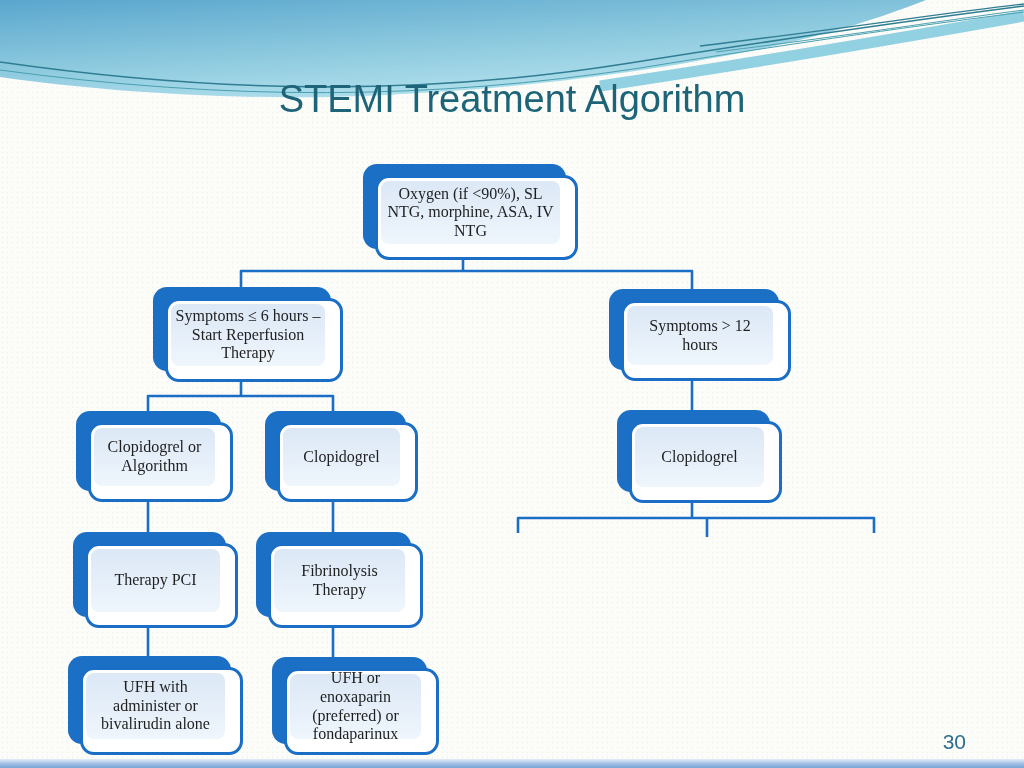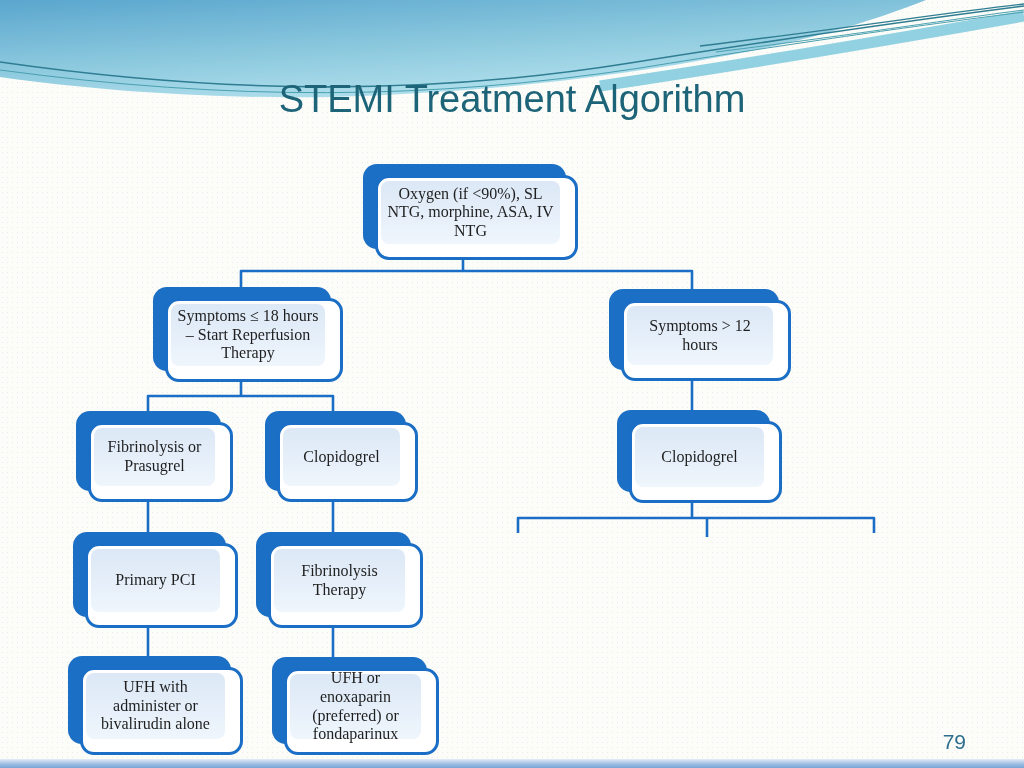--- a/index.html
+++ b/index.html
@@ -86,56 +86,56 @@
   <div class="node" style="left:375px;top:175px;width:203px;height:85px;">
     <div class="shadow"></div>
     <div class="box">
       <div class="fill">Oxygen (if &lt;90%), SL NTG, morphine, ASA, IV NTG</div>
     </div>
   </div>
 
   <div class="node" style="left:165px;top:298px;width:178px;height:84px;">
     <div class="shadow"></div>
     <div class="box">
-      <div class="fill">Symptoms ≤ 18 hours – Start Reperfusion Therapy</div>
+      <div class="fill">Symptoms ≤ 6 hours – Start Reperfusion Therapy</div>
     </div>
   </div>
 
   <div class="node" style="left:621px;top:300px;width:170px;height:81px;">
     <div class="shadow"></div>
     <div class="box">
       <div class="fill">Symptoms &gt; 12 hours</div>
     </div>
   </div>
 
   <div class="node" style="left:88px;top:422px;width:145px;height:80px;">
     <div class="shadow"></div>
     <div class="box">
-      <div class="fill">Fibrinolysis or Prasugrel</div>
+      <div class="fill">Clopidogrel or Algorithm</div>
     </div>
   </div>
 
   <div class="node" style="left:277px;top:422px;width:141px;height:80px;">
     <div class="shadow"></div>
     <div class="box">
       <div class="fill">Clopidogrel</div>
     </div>
   </div>
 
   <div class="node" style="left:629px;top:421px;width:153px;height:82px;">
     <div class="shadow"></div>
     <div class="box">
       <div class="fill">Clopidogrel</div>
     </div>
   </div>
 
   <div class="node" style="left:85px;top:543px;width:153px;height:85px;">
     <div class="shadow"></div>
     <div class="box">
-      <div class="fill">Primary PCI</div>
+      <div class="fill">Therapy PCI</div>
     </div>
   </div>
 
   <div class="node" style="left:268px;top:543px;width:155px;height:85px;">
     <div class="shadow"></div>
     <div class="box">
       <div class="fill">Fibrinolysis Therapy</div>
     </div>
   </div>
 
@@ -149,15 +149,15 @@
   <div class="node" style="left:284px;top:668px;width:155px;height:87px;">
     <div class="shadow"></div>
     <div class="box">
       <div class="fill">UFH or enoxaparin (preferred) or fondaparinux</div>
     </div>
   </div>
 
 
 
 
-  <div class="page-number">79</div>
+  <div class="page-number">30</div>
   <div class="bottom-bar"></div>
 </div>
 
 </body></html>

